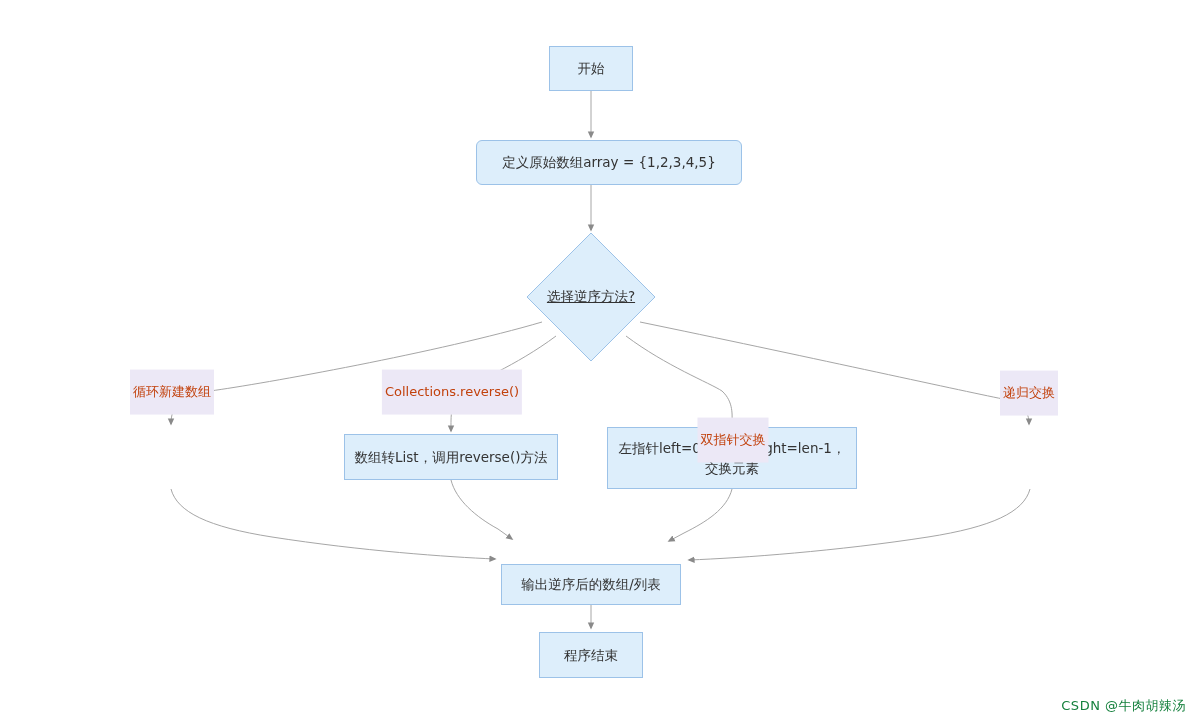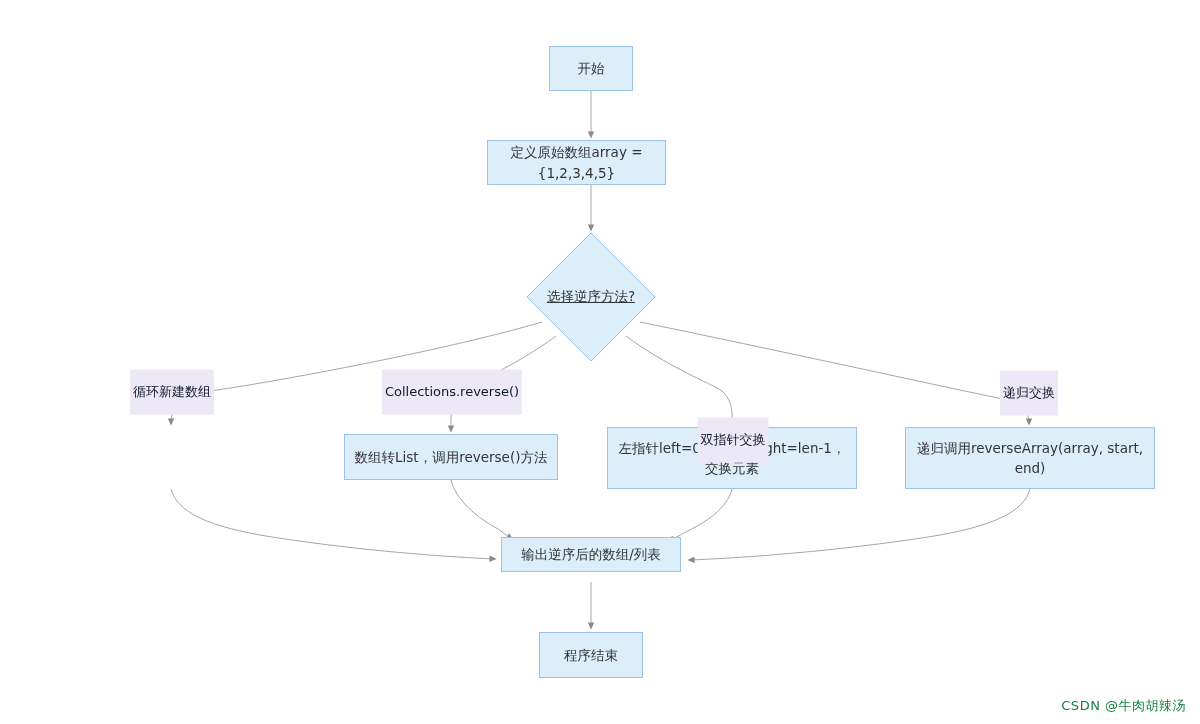--- a/index.html
+++ b/index.html
@@ -41,43 +41,43 @@
     justify-content: center;
     text-align: center;
     font-size: 13.5px;
     z-index: 2;
     text-decoration: underline;
   }
   .edge-label {
     position: absolute;
     transform: translate(-50%, -50%);
     background: #ece8f6;
-    color: #0f172a;
+    color: #c2410c;
     font-size: 13px;
     line-height: 1.3;
     padding: 14px 3px;
     white-space: nowrap;
     z-index: 2;
   }
   .watermark {
     position: absolute;
     right: 14px;
     bottom: 9px;
     font-size: 13px;
     color: #15803d;
     letter-spacing: 0.5px;
     z-index: 3;
   }
   .n-start       { left: 549px;  top: 46px;  width: 84px;  height: 45px; }
-  .n-init        { left: 487px;  top: 140px; width: 179px; height: 45px; }
+  .n-init        { left: 476px;  top: 140px; width: 266px; height: 45px; border-radius: 6px; }
   .n-loop        { left: 46px;   top: 427px; width: 250px; height: 62px; }
   .n-collections { left: 344px;  top: 434px; width: 214px; height: 46px; text-align: right; }
   .n-twopointer  { left: 607px;  top: 427px; width: 250px; height: 62px; }
   .n-recursion   { left: 905px;  top: 427px; width: 250px; height: 62px; }
-  .n-output      { left: 501px;  top: 537px; width: 180px; height: 35px; text-align: center; }
+  .n-output      { left: 501px;  top: 564px; width: 180px; height: 41px; text-align: center; }
   .n-end         { left: 539px;  top: 632px; width: 104px; height: 46px; }
   .l-loop        { left: 172px;  top: 392px; }
   .l-collections { left: 452px;  top: 392px; }
   .l-twopointer  { left: 733px;  top: 404px; margin-top: 36px; }
   .l-recursion   { left: 1029px; top: 393px; }
 </style>
 </head>
 <body>
 
 <div class="canvas">
@@ -110,21 +110,20 @@
 
   <div class="node n-init">定义原始数组array = {1,2,3,4,5}</div>
 
   <div class="diamond-label">选择逆序方法?</div>
 
 
   <div class="node n-collections">数组转List，调用reverse()方法</div>
 
   <div class="node n-twopointer">左指针left=0，右指针right=len-1，交换元素</div>
 
-  <div class="node n-recursion">递归调用reverseArray(array, start, end)</div>
 
   <div class="node n-output">输出逆序后的数组/列表</div>
 
   <div class="node n-end">程序结束</div>
 
   <div class="edge-label l-loop">循环新建数组</div>
 
   <div class="edge-label l-collections">Collections.reverse()</div>
 
   <div class="edge-label l-twopointer">双指针交换</div>

